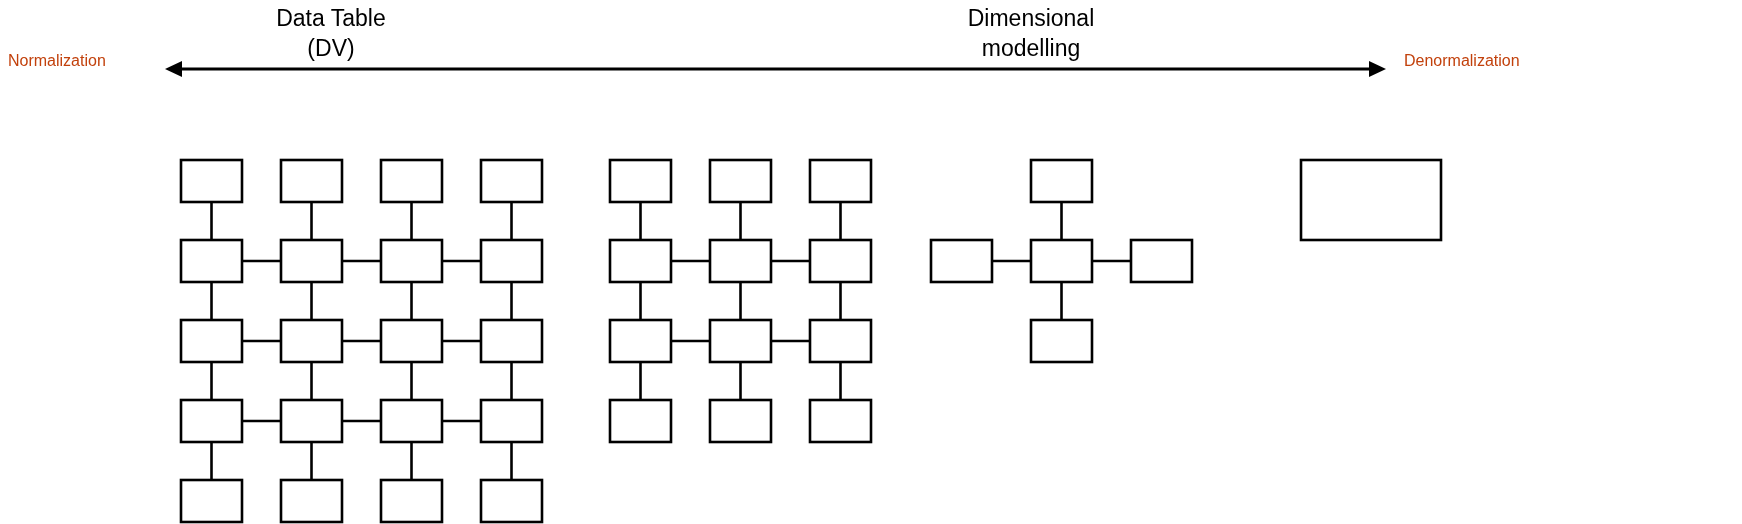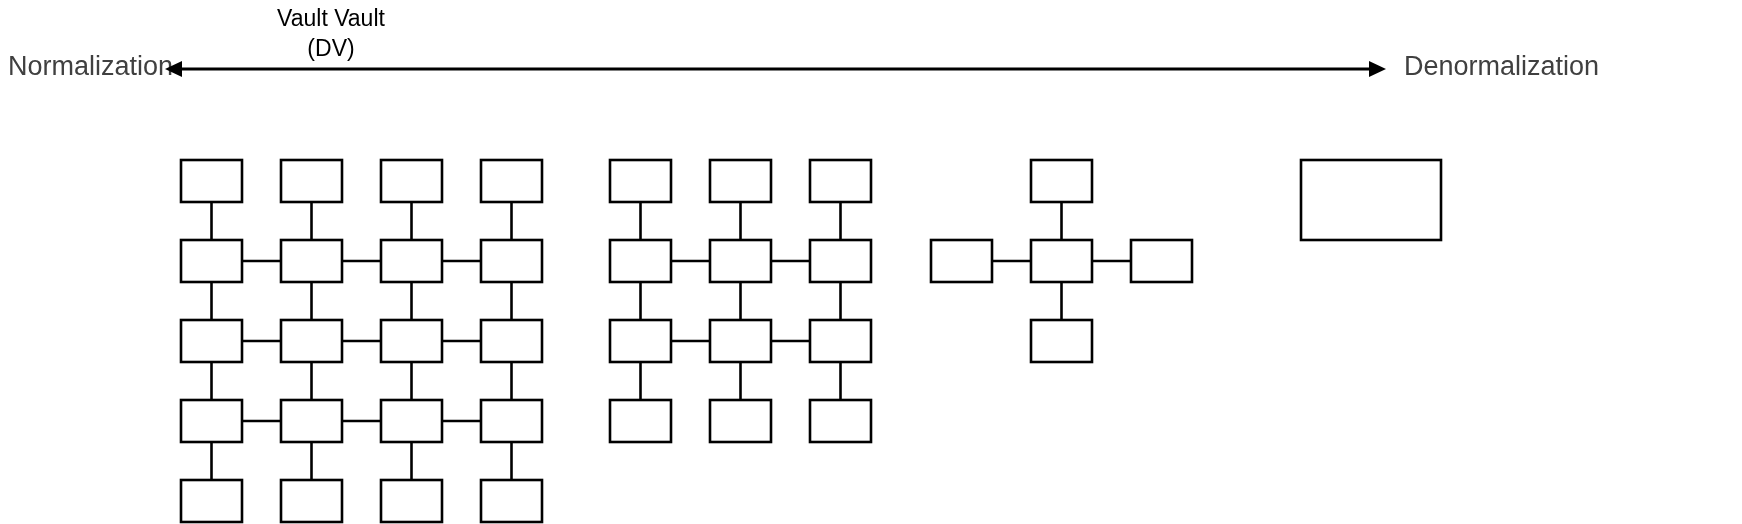--- a/index.html
+++ b/index.html
@@ -10,22 +10,22 @@
   #canvas {
     position: relative;
     width: 1742px;
     height: 524px;
     background: #ffffff;
     font-family: "Liberation Sans", "DejaVu Sans", sans-serif;
     overflow: hidden;
   }
   .axis-label {
     position: absolute;
-    font-size: 27px;
-    color: #404040;
+    font-size: 16px;
+    color: #c2410c;
     white-space: nowrap;
     line-height: 1.0;
   }
   #label-normalization {
     left: 8px;
     top: 53px;
   }
   #label-denormalization {
     left: 1404px;
     top: 53px;
@@ -71,24 +71,26 @@
 </style>
 </head>
 <body>
 
 <div id="canvas">
 
   <div class="axis-label" id="label-normalization">Normalization</div>
 
   <div class="axis-label" id="label-denormalization">Denormalization</div>
 
-  <div class="group-title" id="title-dv" style="left:231px; top:4px; width:200px;">Vault Vault
+  <div class="group-title" id="title-dv" style="left:231px; top:4px; width:200px;">Data Table
 (DV)</div>
 
 
+  <div class="group-title" id="title-dim" style="left:931px; top:4px; width:200px;">Dimensional
+modelling</div>
 
 
   <svg class="axis-svg" id="axis-svg" viewBox="0 0 1742 524" xmlns="http://www.w3.org/2000/svg">
       <line x1="179" y1="69" x2="1372" y2="69" stroke="#000" stroke-width="3"></line>
       <polygon points="165,69 182,61 182,77" fill="#000"></polygon>
       <polygon points="1386,69 1369,61 1369,77" fill="#000"></polygon>
     </svg>
 
   <svg class="diagram-svg" id="diagram-svg" viewBox="0 0 1742 524" xmlns="http://www.w3.org/2000/svg">
       <line x1="211.5" y1="202" x2="211.5" y2="240" class="edge-line"></line>

